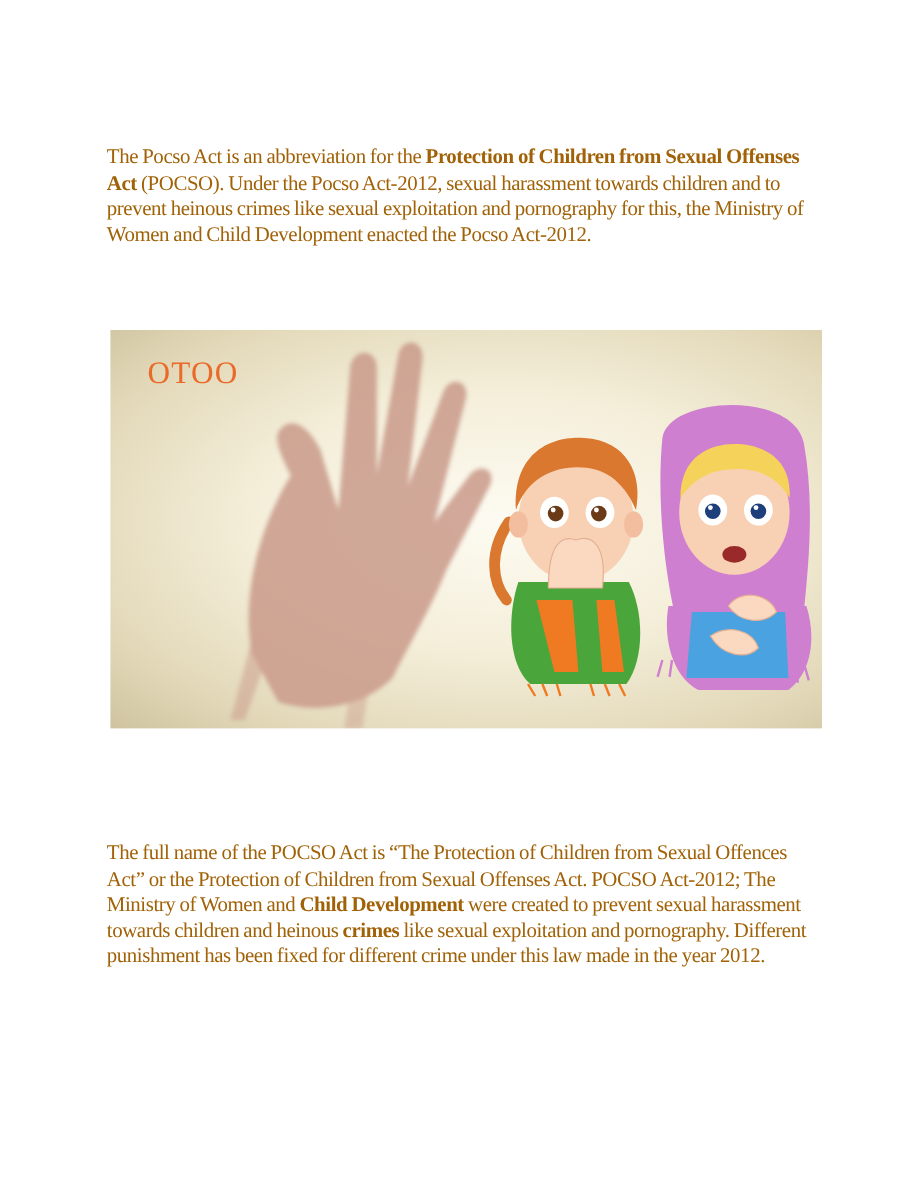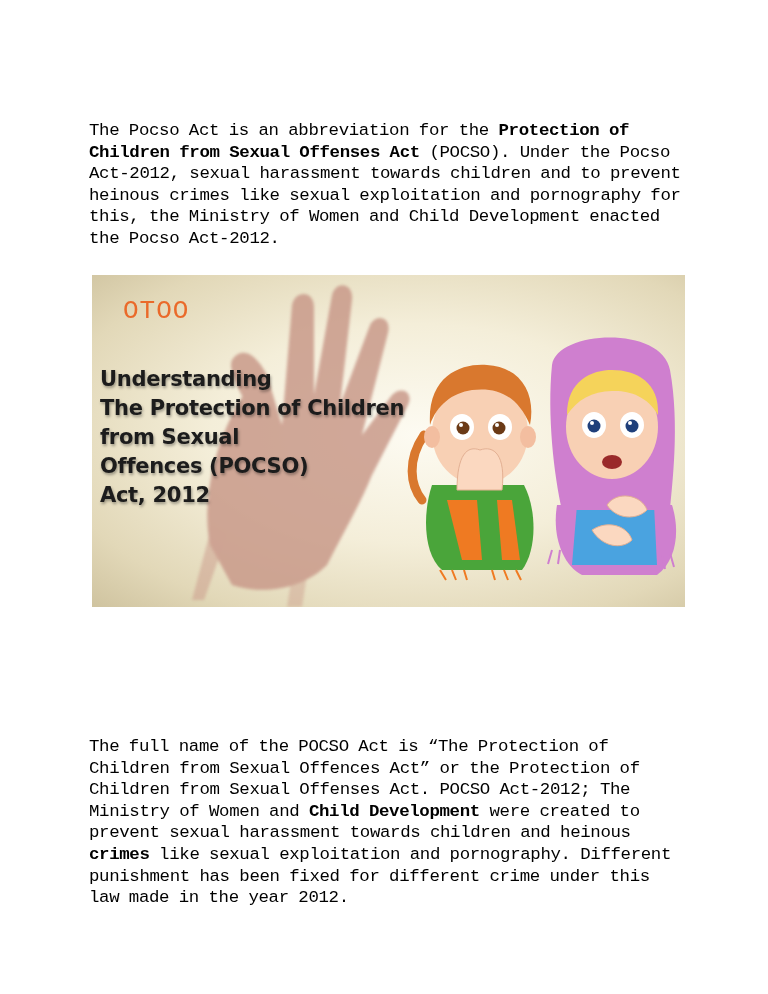--- a/index.html
+++ b/index.html
@@ -1,38 +1,38 @@
 <!DOCTYPE html>
 <html><head>
   <meta charset="utf-8">
   <style>
     html, body { margin: 0; padding: 0; background: #ffffff; }
     body { width: 768px; height: 994px; position: relative; overflow: hidden; }
     .page { position: absolute; left: 0; top: 0; width: 768px; height: 994px; background: #fff; }
     .para {
       position: absolute; left: 89px; width: 600px;
-      font-family: Liberation Mono, monospace;
-      font-size: 17.4px; line-height: 21.6px; color: #000000;
+      font-family: Liberation Serif, serif;
+      font-size: 17.4px; line-height: 21.6px; color: #a16207;
       letter-spacing: -0.35px; word-spacing: -0.5px;
     }
     .para b { font-weight: bold; }
     #p1 { top: 120px; }
     #p2 { top: 640px; }
-    #p3 { top: 736px; }
+    #p3 { top: 700px; }
 
     .banner {
       position: absolute; left: 92px; top: 275px; width: 593px; height: 332px;
       overflow: hidden;
       background:
         radial-gradient(ellipse at 55% 48%, #fdfbf2 0%, #f4eed9 45%, #e2d8b8 80%, #cfc39f 100%);
     }
     .banner .hand { position: absolute; left: 0; top: 0; }
     .banner .logo {
       position: absolute; left: 31px; top: 21px;
-      font-family: Liberation Mono, monospace;
+      font-family: Liberation Serif, serif;
       font-size: 26px; color: #ea6a2a; letter-spacing: 1px; font-weight: normal;
     }
     .banner .title {
       position: absolute; left: 8px; top: 90px; width: 330px;
       font-family: "DejaVu Sans", "Liberation Sans", sans-serif;
       font-weight: bold; font-size: 21px; line-height: 29px; color: #1c1c1c;
       text-shadow: 1px 2px 3px rgba(0,0,0,0.35);
       letter-spacing: -0.3px;
     }
     .banner .kids { position: absolute; left: 310px; top: 40px; }
@@ -52,27 +52,20 @@
           </filter>
       </defs>
       <g fill="#c99a8a" opacity="0.85" filter="url(#rough)">
         <path d="M118 270 C110 230 120 180 140 140 C150 120 160 105 175 100 L190 150 L200 30 C203 15 222 15 222 32 L222 120 L240 20 C244 5 262 8 260 25 L248 130 L278 50 C284 38 300 42 296 58 L270 160 L300 120 C310 110 322 118 316 130 L280 200 C268 230 250 260 235 290 C210 315 170 320 140 310 Z"></path>
         <path d="M175 100 C165 80 150 70 140 85 C135 95 150 120 160 140 Z"></path>
         <path d="M120 250 L100 325 L112 325 L135 260 Z" opacity="0.6"></path>
         <path d="M200 300 L195 332 L210 332 L215 300 Z" opacity="0.5"></path>
       </g>
     </svg>
     <div class="logo">OTOO</div>
-    <div class="title">
-      <div>Understanding</div>
-      <div>The Protection of Children</div>
-      <div>from Sexual</div>
-      <div>Offences (POCSO)</div>
-      <div>Act, 2012</div>
-    </div>
 
     <svg class="kids" width="280" height="270" viewBox="0 0 280 270">
 
       <g>
         <path d="M30 170 C20 200 22 240 40 255 L120 255 C135 235 135 195 122 170 Z" fill="#4aa53a"></path>
         <path d="M45 185 L60 245 L80 245 L75 185 Z" fill="#ef7a22"></path>
         <path d="M95 185 L100 245 L118 245 L110 185 Z" fill="#ef7a22"></path>
         <path d="M38 255 l6 10 M50 255 l4 10 M62 255 l3 10 M90 255 l3 10 M102 255 l4 10 M114 255 l5 10" stroke="#ef7a22" stroke-width="2"></path>
         <path d="M22 120 C5 145 8 170 20 185" stroke="#d9782e" stroke-width="9" fill="none" stroke-linecap="round"></path>
         <ellipse cx="78" cy="118" rx="48" ry="52" fill="#f8d0b4"></ellipse>

